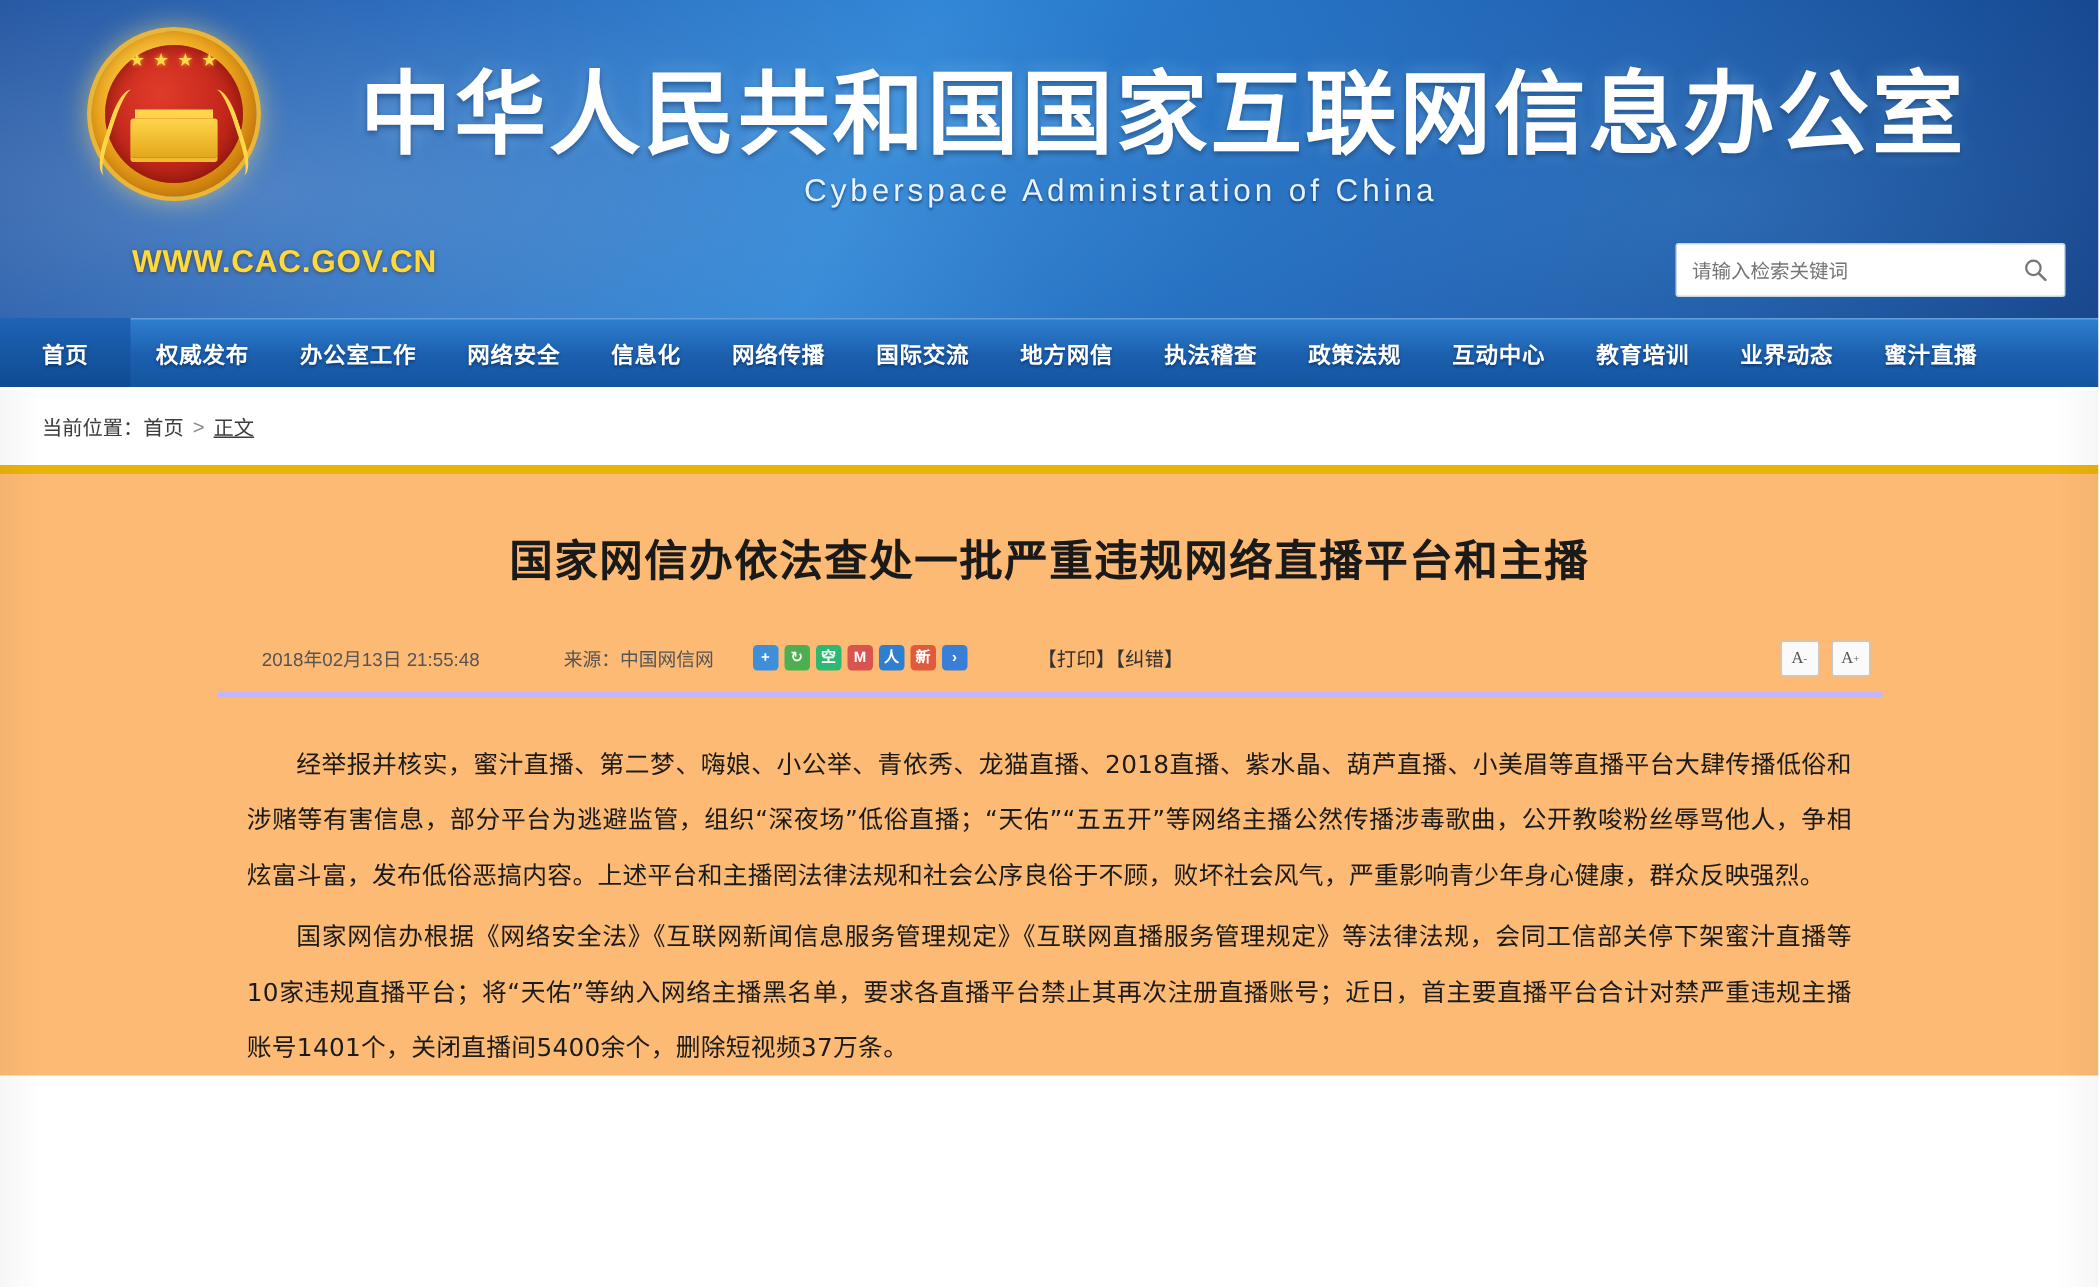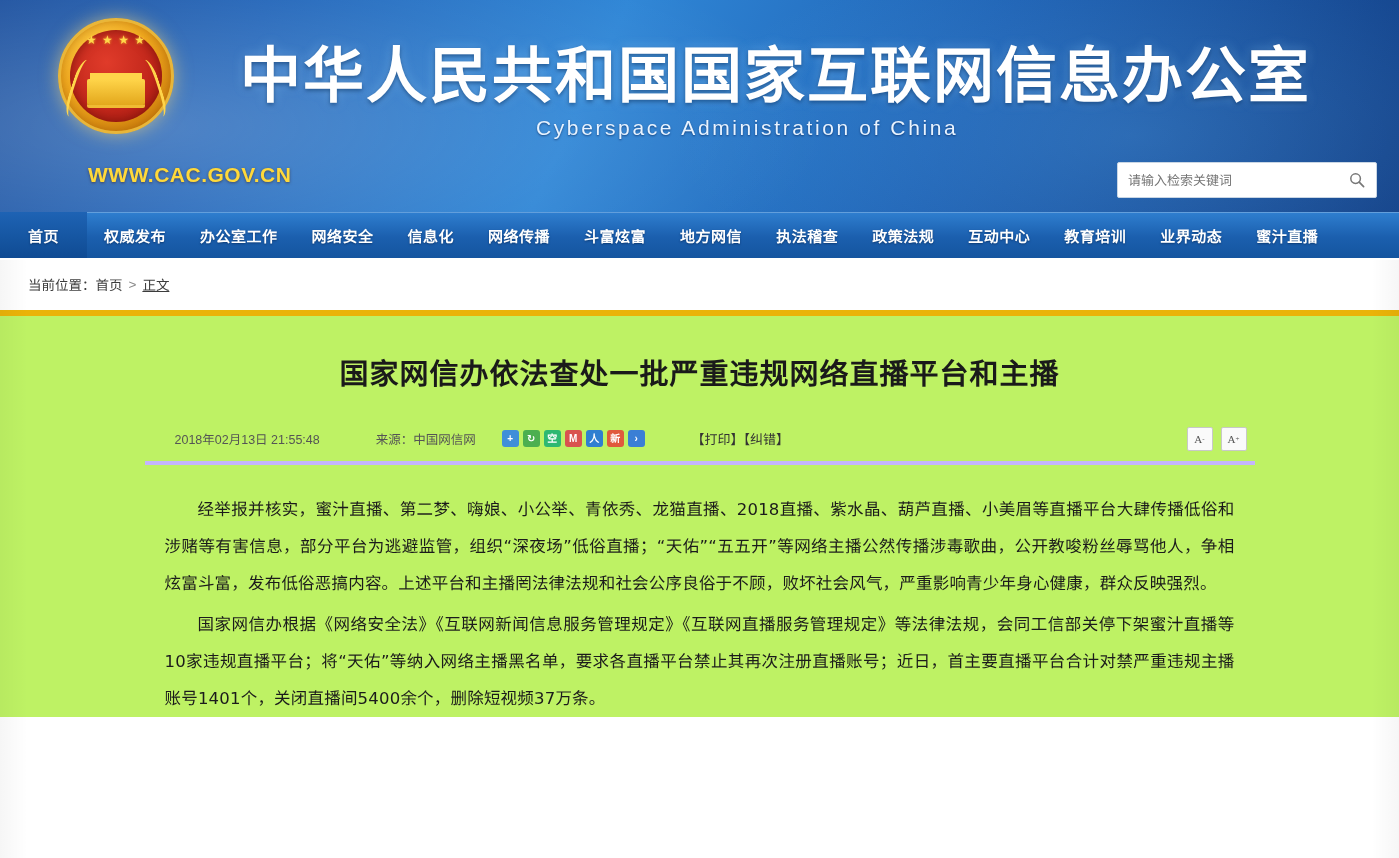--- a/index.html
+++ b/index.html
@@ -206,21 +206,21 @@
   }
   .breadcrumb-wrap a {
     color: #3c3c3c;
     text-decoration: none;
   }
   .breadcrumb-sep { margin: 0 6px; color: #888; }
   .breadcrumb-current { text-decoration: underline; text-align: right; }
 
   
   .page-body {
-    background: #bef264;
+    background: #fdba74;
     padding: 0;
   }
   .article {
     width: 1110px;
     margin: 0 auto;
     padding-top: 38px;
     position: relative;
   }
   .article-title {
     text-align: center;
@@ -357,21 +357,21 @@
   </div>
 </div>
 
 <div class="navbar">
   <div class="nav-item home">首页</div>
   <div class="nav-item">权威发布</div>
   <div class="nav-item">办公室工作</div>
   <div class="nav-item">网络安全</div>
   <div class="nav-item">信息化</div>
   <div class="nav-item">网络传播</div>
-  <div class="nav-item">斗富炫富</div>
+  <div class="nav-item">国际交流</div>
   <div class="nav-item">地方网信</div>
   <div class="nav-item">执法稽查</div>
   <div class="nav-item">政策法规</div>
   <div class="nav-item">互动中心</div>
   <div class="nav-item">教育培训</div>
   <div class="nav-item">业界动态</div>
   <div class="nav-item">蜜汁直播</div>
 </div>
 
 <div class="breadcrumb-wrap">

